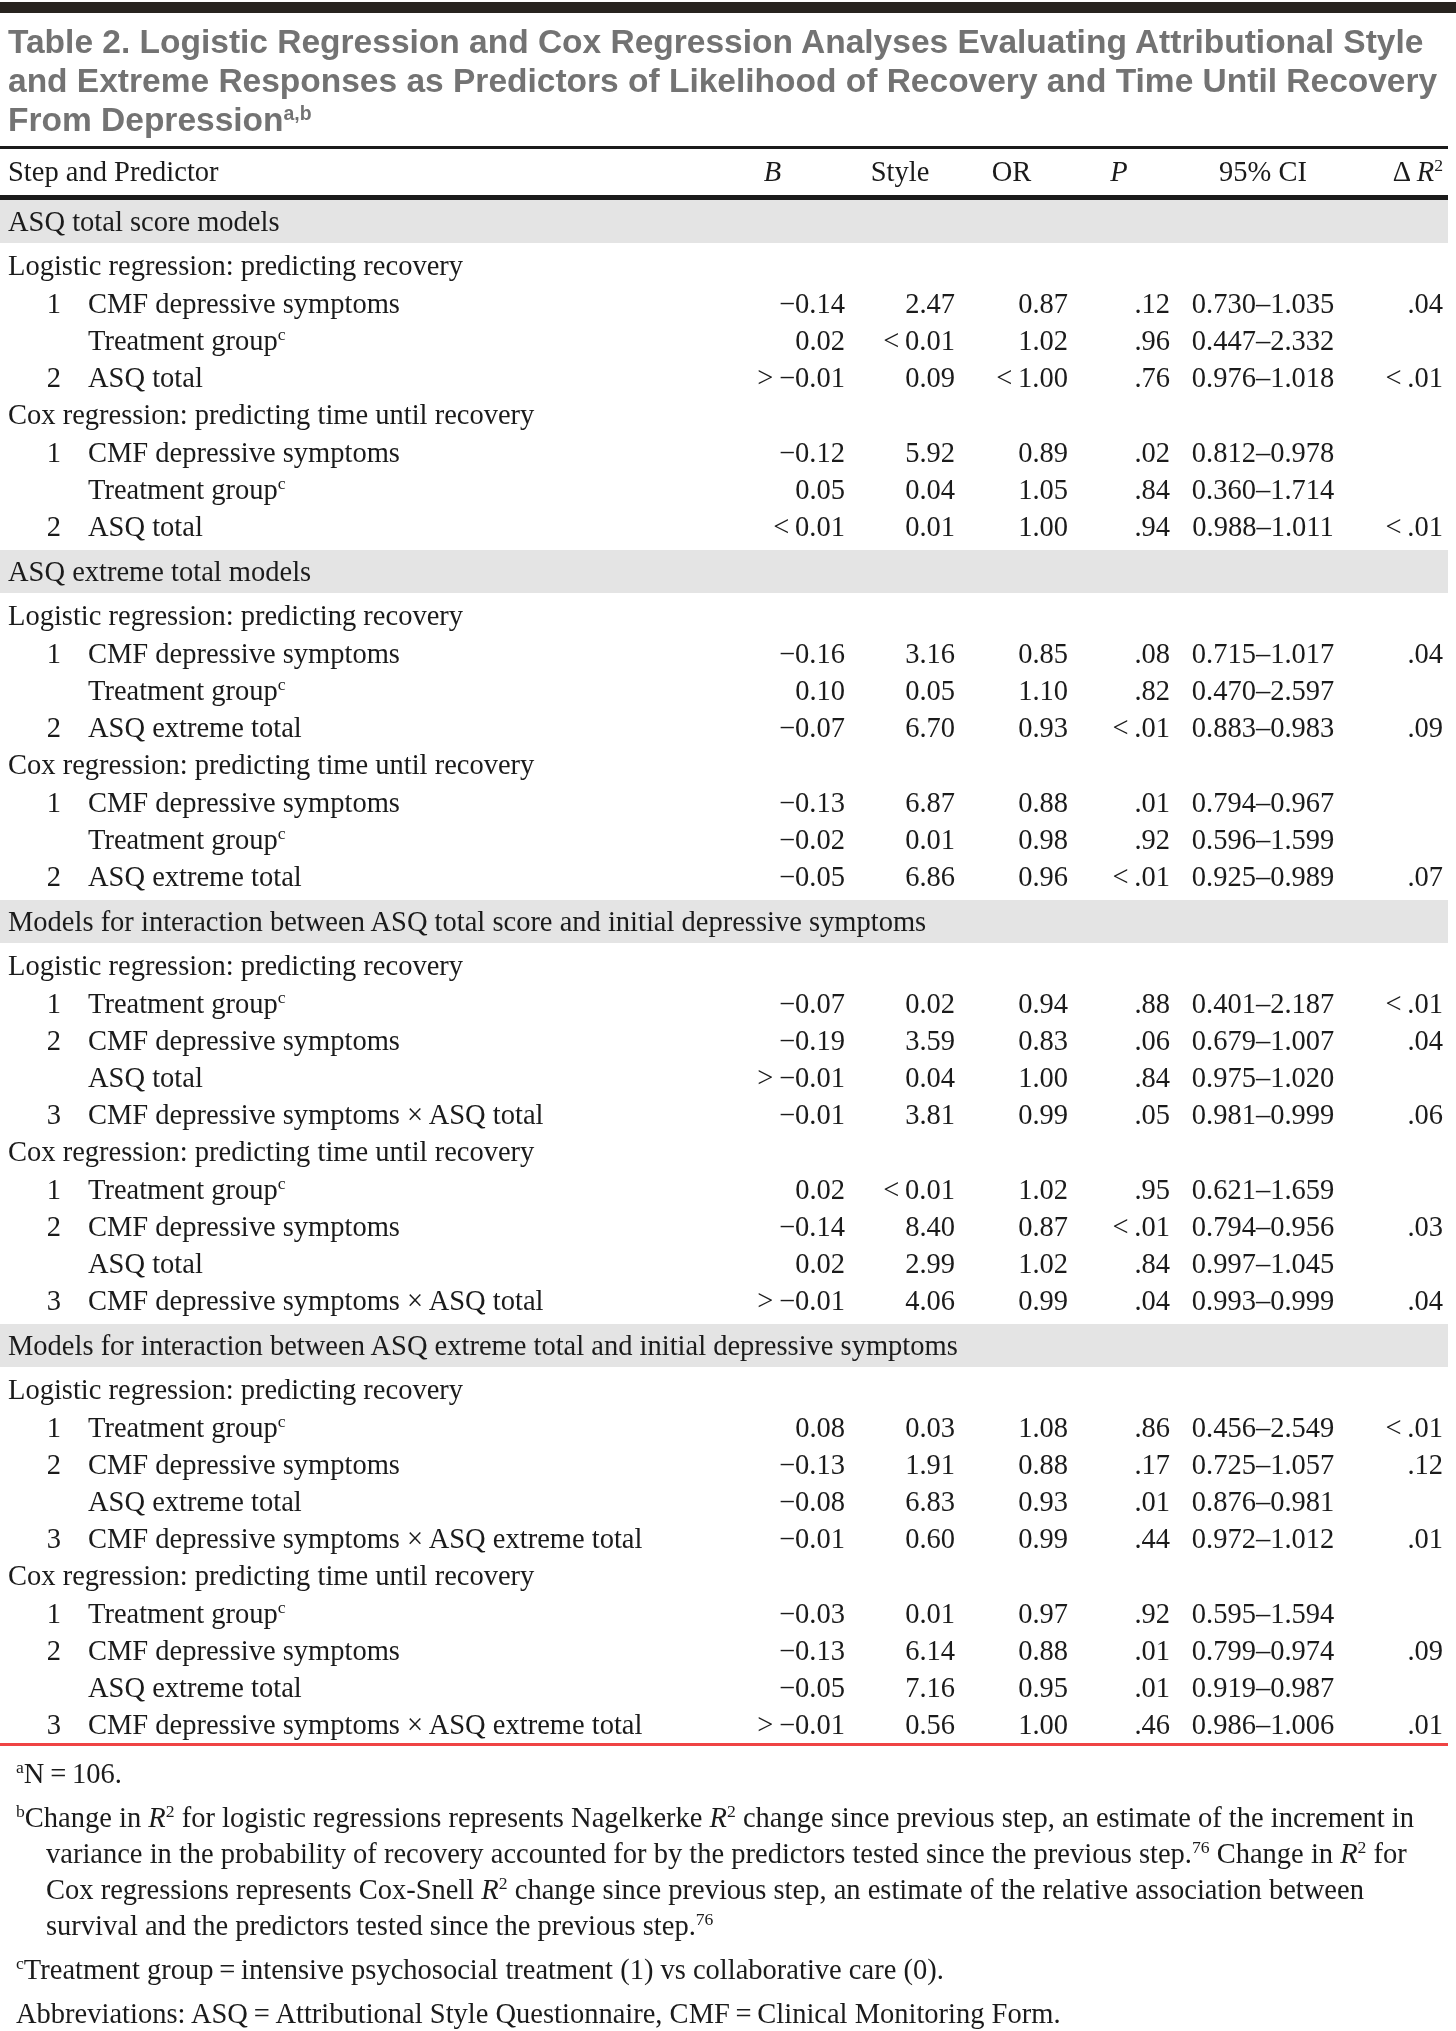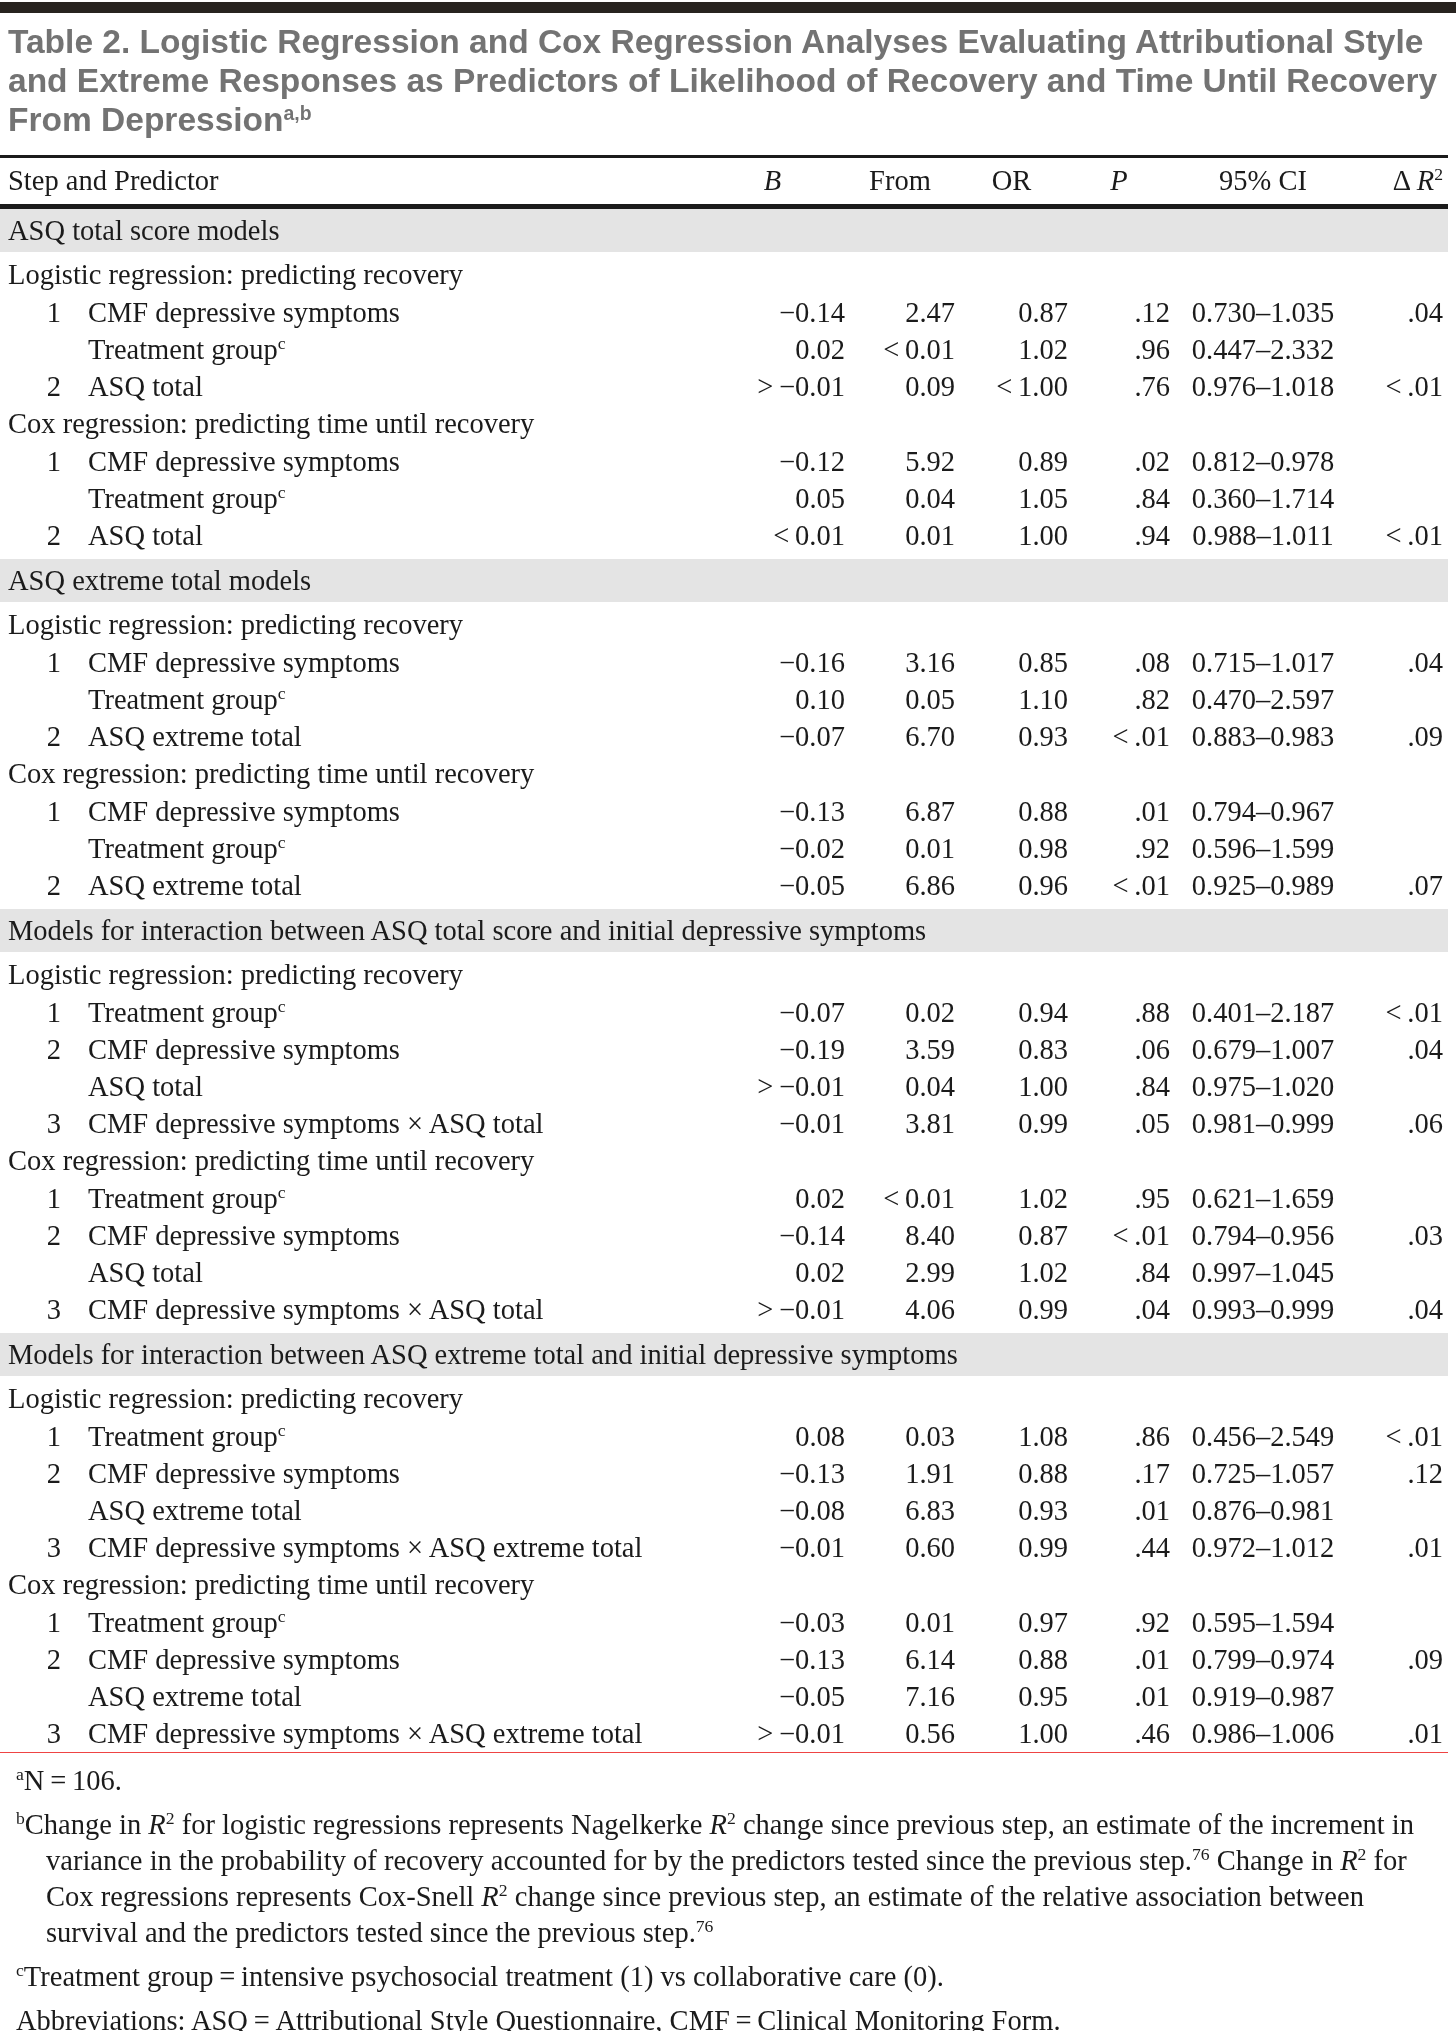--- a/index.html
+++ b/index.html
@@ -13,24 +13,24 @@
   .title{
     font-family:"Liberation Sans","DejaVu Sans",sans-serif;
     font-weight:700;font-size:33.5px;line-height:39px;
     margin:0;padding:9px 16px 7px 8px;color:#737373;
   }
   .title sup{font-size:58%;}
   sup{font-size:62%;line-height:0;position:relative;vertical-align:baseline;top:-0.55em;}
   .it{font-style:italic;}
 
   table{
-    width:1448px;margin:9px 8px 0 0;
+    width:1448px;margin:0 8px 0 0;
     border-collapse:collapse;table-layout:fixed;
     border-top:3px solid #1b1b1b;
-    border-bottom:1px solid #ef4444;
+    border-bottom:3px solid #ef4444;
     font-size:28.5px;
   }
   thead th{
     font-weight:400;font-size:28.5px;
     border-bottom:5px solid #1b1b1b;
     height:46px;vertical-align:middle;padding:0;
   }
   th.pred-h{text-align:left;padding-left:8px;}
   th.c{text-align:center;}
   th.r{text-align:right;padding-right:5px;}
@@ -67,21 +67,21 @@
     <col style="width:110px">
     <col style="width:113px">
     <col style="width:102px">
     <col style="width:186px">
     <col style="width:92px">
   </colgroup>
   <thead>
     <tr>
       <th class="pred-h">Step and Predictor</th>
       <th class="c it">B</th>
-      <th class="c">From</th>
+      <th class="c">Style</th>
       <th class="c">OR</th>
       <th class="c it">P</th>
       <th class="c">95% CI</th>
       <th class="r"><span>Δ </span><span style="font-style: italic;">R</span><sup>2</sup></th>
     </tr>
   </thead>
   <tbody id="tbody">
       <tr class="band">
         <td colspan="7">ASQ total score models</td>
       </tr>

